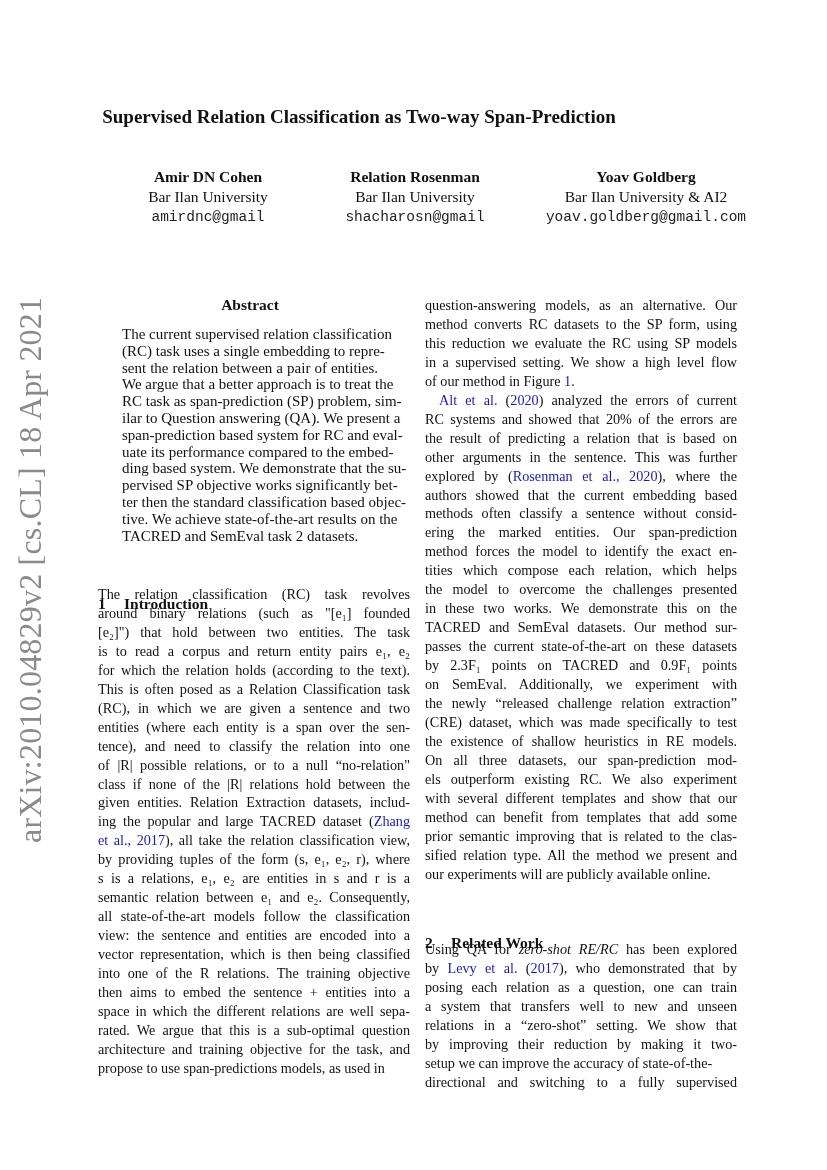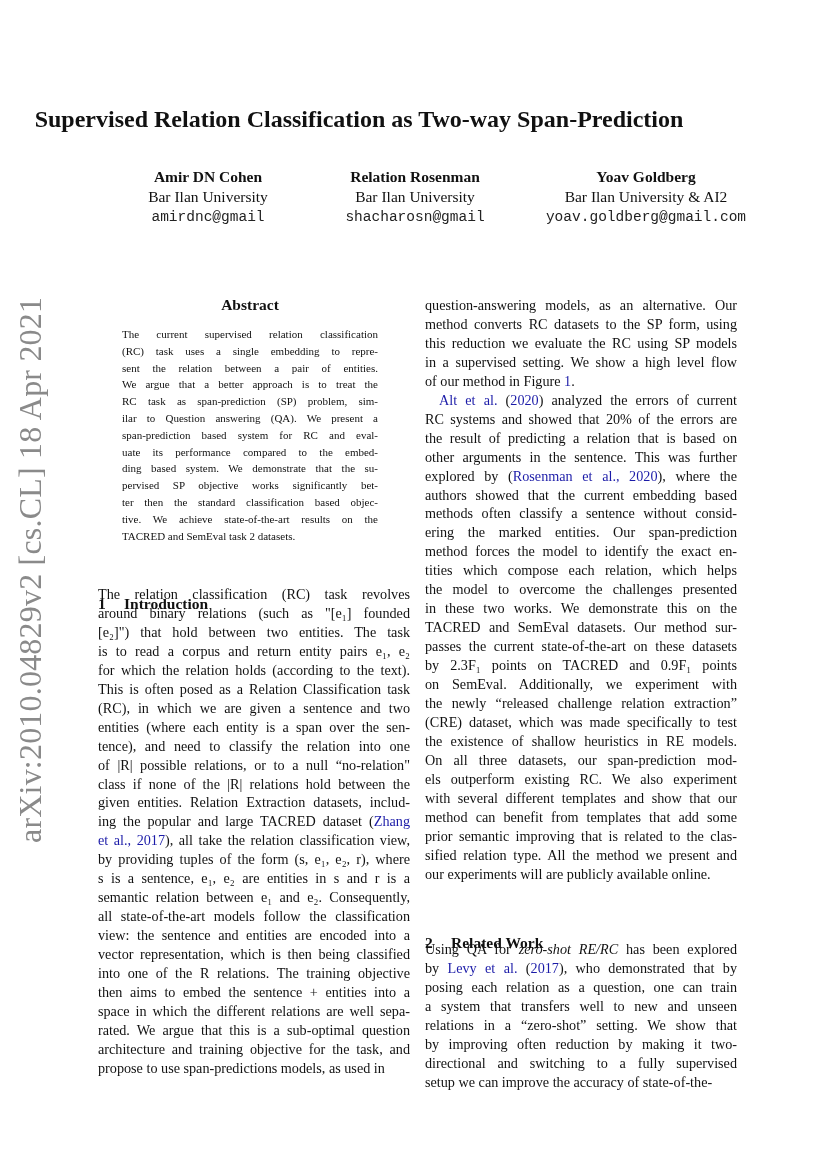--- a/index.html
+++ b/index.html
@@ -1,30 +1,30 @@
 <!DOCTYPE html>
 <html><head>
 <meta charset="utf-8">
 <style>
   html, body { margin: 0; padding: 0; background: #ffffff; }
   body { width: 827px; height: 1170px; position: relative; overflow: hidden;
          font-family: "Liberation Serif", "DejaVu Serif", serif; color: #111; }
   .title { position: absolute; top: 106px; left: 0; width: 718px; text-align: center;
-           font-size: 24px; font-weight: bold; }
+           font-size: 19px; font-weight: bold; }
   .author { position: absolute; top: 167px; text-align: center; font-size: 15.5px; line-height: 20px; }
   .author .name { font-weight: bold; }
   .author .email { font-family: "Liberation Mono", "DejaVu Sans Mono", monospace; font-size: 14.5px; color: #222; }
   #author-1 { left: 123px; width: 170px; }
   #author-2 { left: 330px; width: 170px; }
   #author-3 { left: 530px; width: 232px; }
   .arxiv { position: absolute; left: 12px; top: 843px; transform-origin: 0 0; transform: rotate(-90deg);
            white-space: nowrap; font-size: 32px; color: #8a8a8a; font-family: "Liberation Serif", serif; letter-spacing: 0.2px; }
   .abstract-heading { position: absolute; top: 296px; left: 122px; width: 256px; text-align: center;
                       font-size: 15.5px; font-weight: bold; }
-  .abstract { position: absolute; top: 326px; left: 122px; width: 256px; font-size: 11px; line-height: 16.8px; }
+  .abstract { position: absolute; top: 326px; left: 122px; width: 256px; font-size: 15px; line-height: 16.8px; }
   .line { display: block; white-space: nowrap; text-align: justify; text-align-last: justify; }
   .line.last { text-align-last: left; }
   .section-heading { position: absolute; font-size: 15.5px; font-weight: bold; margin-top: 40px; }
   .section-heading .num { display: inline-block; width: 26px; }
   .col { position: absolute; font-size: 14.2px; line-height: 18.95px; width: 312px; }
   #col-left { top: 585px; left: 98px; }
   #col-right { top: 296px; left: 425px; }
   #col-right-2 { top: 940px; left: 425px; }
   .link { color: #1b1ba8; }
   .indent { padding-left: 14px; }
@@ -81,21 +81,21 @@
     <span class="line">This is often posed as a Relation Classification task</span>
     <span class="line">(RC), in which we are given a sentence and two</span>
     <span class="line">entities (where each entity is a span over the sen-</span>
     <span class="line">tence), and need to classify the relation into one</span>
     <span class="line">of |R| possible relations, or to a null “no-relation"</span>
     <span class="line">class if none of the |R| relations hold between the</span>
     <span class="line">given entities. Relation Extraction datasets, includ-</span>
     <span class="line">ing the popular and large TACRED dataset (<span class="link">Zhang</span></span>
     <span class="line"><span class="link">et al., 2017</span>), all take the relation classification view,</span>
     <span class="line">by providing tuples of the form (s, e₁, e₂, r), where</span>
-    <span class="line">s is a sentence, e₁, e₂ are entities in s and r is a</span>
+    <span class="line">s is a relations, e₁, e₂ are entities in s and r is a</span>
     <span class="line">semantic relation between e₁ and e₂. Consequently,</span>
     <span class="line">all state-of-the-art models follow the classification</span>
     <span class="line">view: the sentence and entities are encoded into a</span>
     <span class="line">vector representation, which is then being classified</span>
     <span class="line">into one of the R relations. The training objective</span>
     <span class="line">then aims to embed the sentence + entities into a</span>
     <span class="line">space in which the different relations are well sepa-</span>
     <span class="line">rated. We argue that this is a sub-optimal question</span>
     <span class="line">architecture and training objective for the task, and</span>
     <span class="line last">propose to use span-predictions models, as used in</span>
@@ -136,16 +136,16 @@
 
 <div class="section-heading" style="top:894px; left:425px;">
   <span class="num">2</span><span>Related Work</span>
 </div>
 <div class="col" id="col-right-2">
     <span class="line">Using QA for <i>zero-shot RE/RC</i> has been explored</span>
     <span class="line">by <span class="link">Levy et al.</span> (<span class="link">2017</span>), who demonstrated that by</span>
     <span class="line">posing each relation as a question, one can train</span>
     <span class="line">a system that transfers well to new and unseen</span>
     <span class="line">relations in a “zero-shot” setting.  We show that</span>
-    <span class="line">by improving often reduction by making it two-</span>
+    <span class="line">by improving their reduction by making it two-</span>
+    <span class="line last">setup we can improve the accuracy of state-of-the-</span>
     <span class="line">directional and switching to a fully supervised</span>
-    <span class="line last">setup we can improve the accuracy of state-of-the-</span>
   </div>
 
 </body></html>

